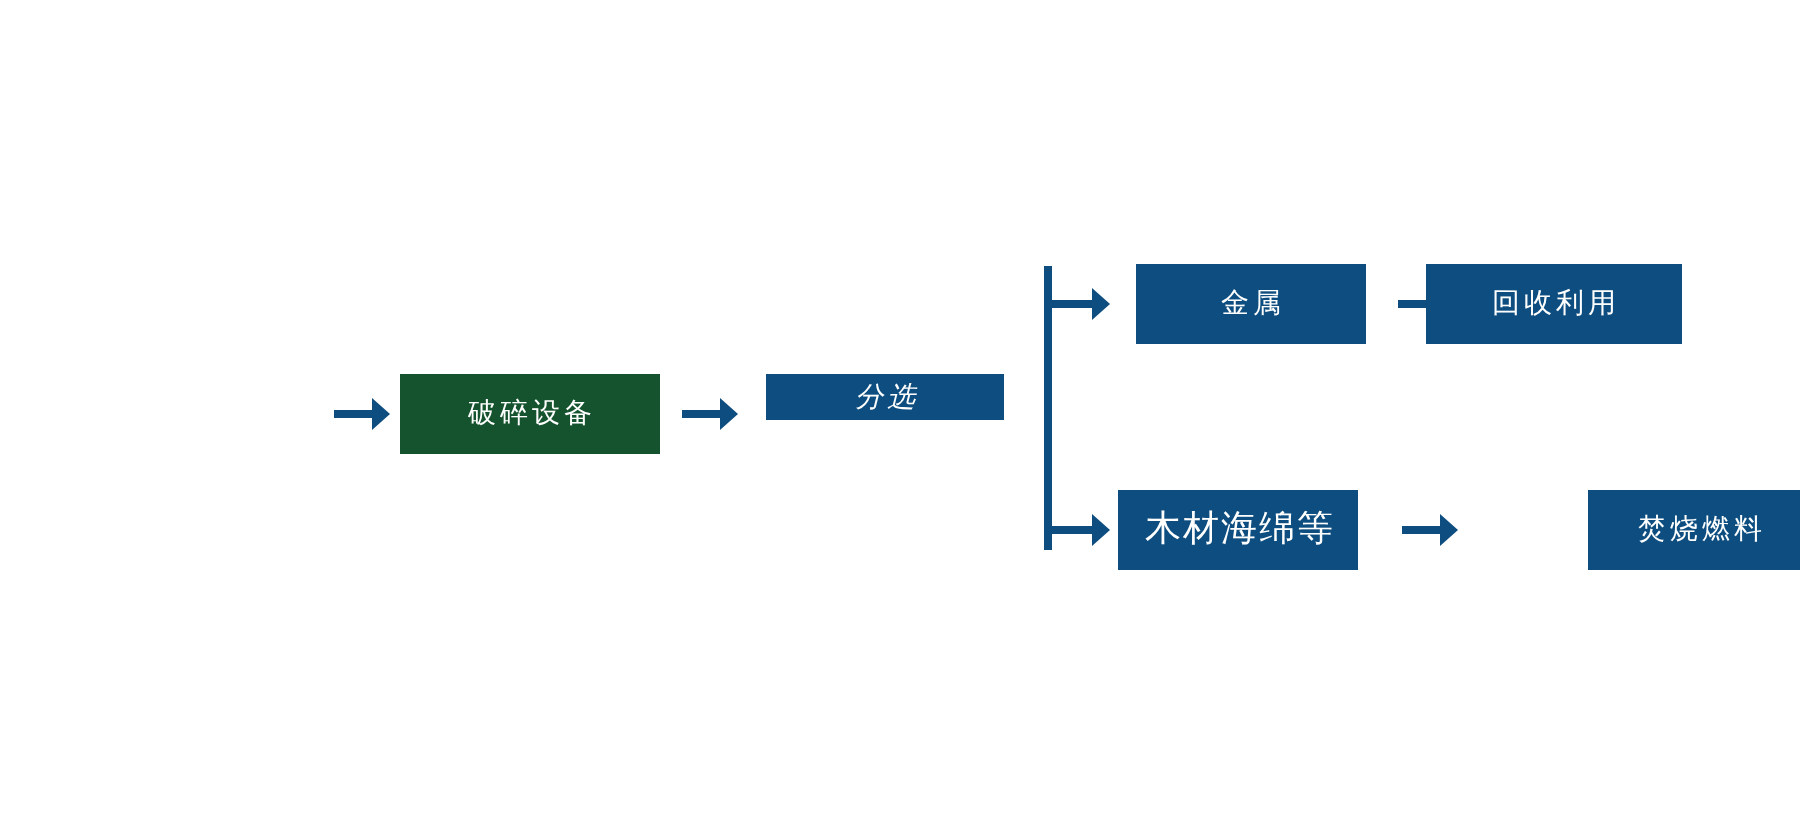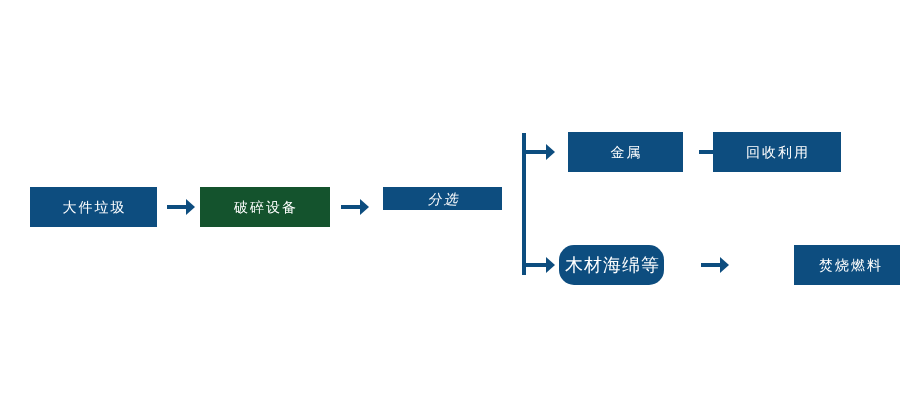--- a/index.html
+++ b/index.html
@@ -50,23 +50,20 @@
   .connector {
     position: absolute;
     background: #0d4d7f;
   }
 </style>
 </head>
 <body>
 
 <div id="flowchart">
 
-  <div class="node blue" style="left:30px; top:187px; width:127px; height:40px;">
-    <span>大件垃圾</span>
-  </div>
 
   <div class="arrow" style="left:166px; top:193px; width:30px; height:28px;">
     <svg width="28" height="20" viewBox="0 0 28 20" aria-hidden="true">
       <path d="M0 8 h19 v-6 l9 8 -9 8 v-6 H0 z" fill="#0d4d7f"></path>
     </svg>
   </div>
 
   <div class="node red" style="left:200px; top:187px; width:130px; height:40px;">
     <span>破碎设备</span>
   </div>
@@ -102,21 +99,21 @@
   <div class="node blue" style="left:713px; top:132px; width:128px; height:40px;">
     <span>回收利用</span>
   </div>
 
   <div class="arrow" style="left:524px; top:251px; width:32px; height:28px;">
     <svg width="30" height="20" viewBox="0 0 30 20" aria-hidden="true">
       <path d="M0 8 h21 v-6 l9 8 -9 8 v-6 H0 z" fill="#0d4d7f"></path>
     </svg>
   </div>
 
-  <div class="node blue" style="left:559px; top:245px; width:105px; height:40px; font-size:18px; letter-spacing:1px;border-radius:15px;">
+  <div class="node blue" style="left:559px; top:245px; width:120px; height:40px; font-size:18px; letter-spacing:1px;">
     <span>木材海绵等</span>
   </div>
 
   <div class="arrow" style="left:700px; top:251px; width:30px; height:28px;">
     <svg width="28" height="20" viewBox="0 0 28 20" aria-hidden="true">
       <path d="M0 8 h19 v-6 l9 8 -9 8 v-6 H0 z" fill="#0d4d7f"></path>
     </svg>
   </div>
 
   <div class="node blue" style="left:766px; top:245px; width:112px; height:40px;margin-left:28px;">

